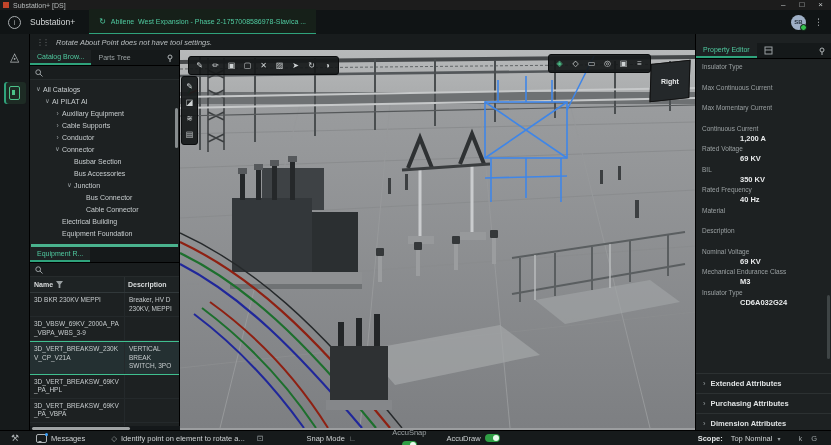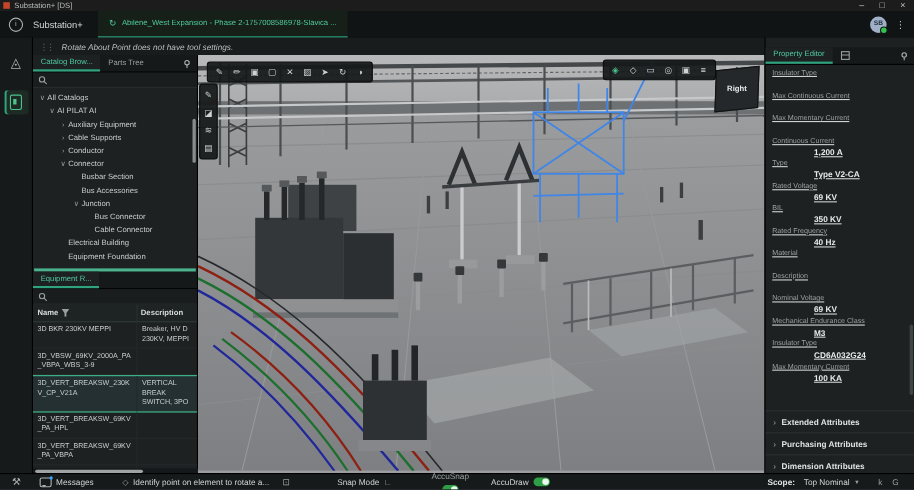--- a/index.html
+++ b/index.html
@@ -83,21 +83,21 @@
   #vtb-side{left:1px;top:26px;flex-direction:column;width:15px;padding:3px 0;}
   #vtb-view{left:368px;top:4px;height:15px;}
   #viewcube{position:absolute;left:470px;top:12px;width:38px;height:36px;background:#24282a;
             border:1px solid #111;transform:rotate(-6deg) skewX(-8deg);display:flex;align-items:center;justify-content:center;z-index:4;}
   #viewcube span{font-size:7px;font-weight:bold;color:#e8eaeb;transform:skewX(8deg) rotate(6deg);}
   
   #rightpanel{position:absolute;left:695px;top:34px;width:136px;height:396px;background:#1d2122;
               border-left:1px solid #000;box-sizing:border-box;}
   #rightpanel .tabbar{margin-top:9px;}
   .pfields{position:relative;padding-top:2px;height:312px;overflow:hidden;}
-  .pfield{height:20.5px;padding:2px 6px 0 6px;box-sizing:border-box;text-decoration:underline;}
+  .pfield{height:20.5px;padding:2px 6px 0 6px;box-sizing:border-box;}
   .plabel{font-size:6.5px;color:#9aa0a2;line-height:8px;white-space:nowrap;}
   .pvalue{font-size:7.5px;font-weight:bold;color:#e8eaeb;line-height:11px;padding-left:38px;white-space:nowrap;}
   .pscroll{position:absolute;right:1px;top:236px;width:3px;height:64px;background:#3f4546;border-radius:2px;}
   .psection{height:19px;display:flex;align-items:center;gap:5px;background:#1d2122;
             border-top:1px solid #2c3132;padding-left:7px;font-size:7.5px;font-weight:bold;color:#dfe2e3;}
   .psection .chev{color:#9aa0a2;font-weight:normal;}
   
   #statusbar{position:absolute;left:0;top:430px;width:831px;height:15px;background:#161a1b;
              border-top:1px solid #000;display:flex;align-items:center;font-size:7.5px;color:#cfd3d4;box-sizing:border-box;}
   .sb{display:flex;align-items:center;gap:4px;}
@@ -501,24 +501,20 @@
         </div>
       <div class="pfield">
           <div class="plabel">Max Momentary Current</div>
           <div class="pvalue"></div>
         </div>
       <div class="pfield">
           <div class="plabel">Continuous Current</div>
           <div class="pvalue">1,200 A</div>
         </div>
       <div class="pfield">
-          <div class="plabel">Type</div>
-          <div class="pvalue">Type V2-CA</div>
-        </div>
-      <div class="pfield">
           <div class="plabel">Rated Voltage</div>
           <div class="pvalue">69 KV</div>
         </div>
       <div class="pfield">
           <div class="plabel">BIL</div>
           <div class="pvalue">350 KV</div>
         </div>
       <div class="pfield">
           <div class="plabel">Rated Frequency</div>
           <div class="pvalue">40 Hz</div>
@@ -535,24 +531,20 @@
           <div class="plabel">Nominal Voltage</div>
           <div class="pvalue">69 KV</div>
         </div>
       <div class="pfield">
           <div class="plabel">Mechanical Endurance Class</div>
           <div class="pvalue">M3</div>
         </div>
       <div class="pfield">
           <div class="plabel">Insulator Type</div>
           <div class="pvalue">CD6A032G24</div>
-        </div>
-      <div class="pfield">
-          <div class="plabel">Max Momentary Current</div>
-          <div class="pvalue">100 KA</div>
         </div>
       <div class="pscroll"></div>
     </div>
     <div class="psection">
         <span class="chev">›</span>
         <span>Extended Attributes</span>
       </div>
     <div class="psection">
         <span class="chev">›</span>
         <span>Purchasing Attributes</span>

